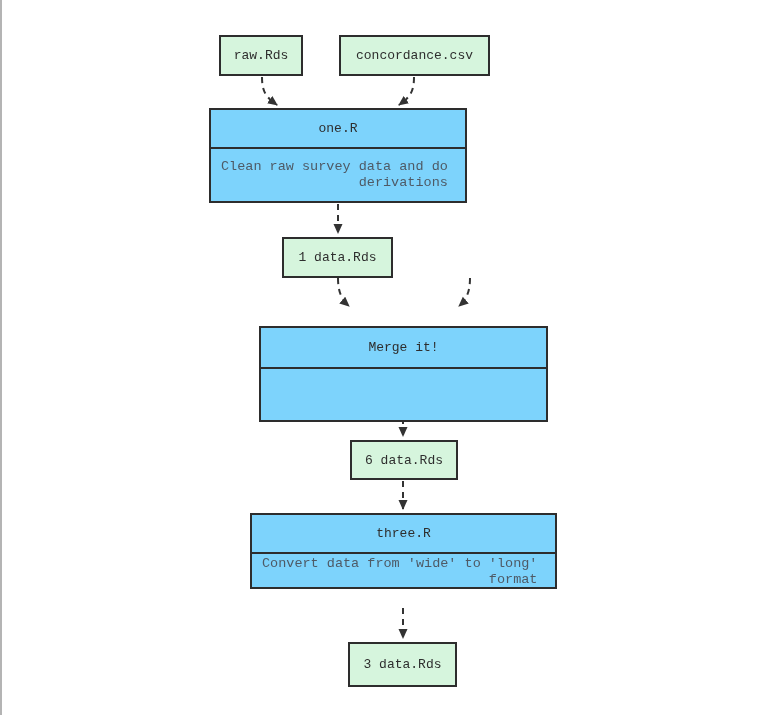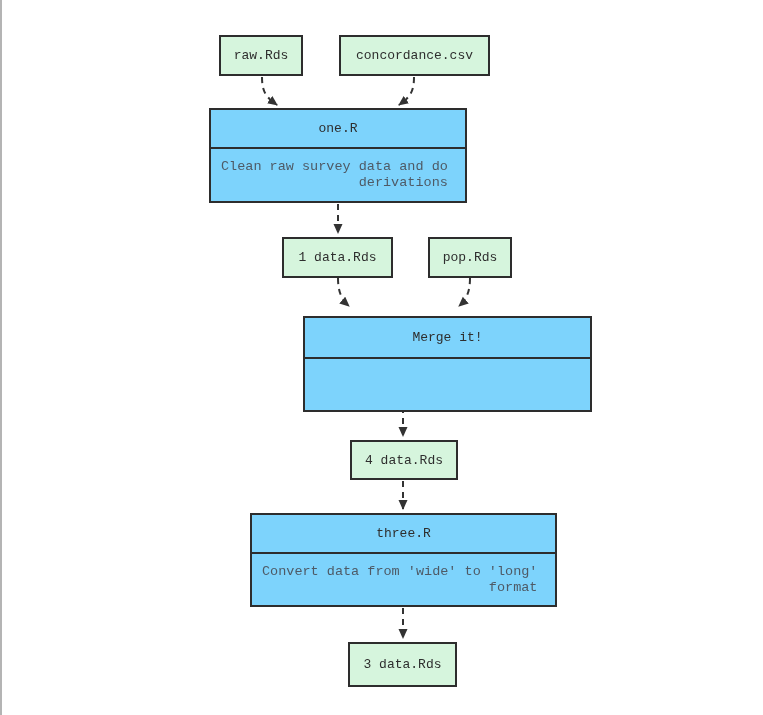--- a/index.html
+++ b/index.html
@@ -74,23 +74,23 @@
     line-height: 16px;
     color: #4e5a66;
     white-space: pre-line;
   }
   
   #node-raw         { left: 219px; top: 35px;  width: 84px;  height: 41px; }
   #node-concordance { left: 339px; top: 35px;  width: 151px; height: 41px; text-align: right; }
   #node-one         { left: 209px; top: 108px; width: 258px; height: 95px; }
   #node-data1       { left: 282px; top: 237px; width: 111px; height: 41px; align-items: center; }
   #node-pop         { left: 428px; top: 237px; width: 84px;  height: 41px; }
-  #node-merge       { left: 259px; top: 316px; width: 289px; height: 96px; margin-left: 44px; }
+  #node-merge       { left: 259px; top: 326px; width: 289px; height: 96px; }
   #node-data2       { left: 350px; top: 440px; width: 108px; height: 40px; }
-  #node-three       { left: 250px; top: 513px; width: 307px; height: 94px; }
+  #node-three       { left: 250px; top: 513px; width: 307px; height: 76px; }
   #node-data3       { left: 348px; top: 642px; width: 109px; height: 45px; }
   #node-merge .title { height: 41px; }
 </style>
 </head>
 <body>
 
 <div class="canvas">
 
   <div class="left-edge"></div>
 
@@ -121,30 +121,27 @@
   <div id="node-one" class="node script">
     <div class="title">one.R</div>
     <div class="desc">Clean raw survey data and do
 derivations</div>
   </div>
 
   <div id="node-data1" class="node file">
     <span class="label">1 data.Rds</span>
   </div>
 
-  <div id="node-pop" class="node file">
-    <span class="label">pop.Rds</span>
-  </div>
 
   <div id="node-merge" class="node script">
     <div class="title">Merge it!</div>
   </div>
 
   <div id="node-data2" class="node file">
-    <span class="label">4 data.Rds</span>
+    <span class="label">6 data.Rds</span>
   </div>
 
   <div id="node-three" class="node script">
     <div class="title">three.R</div>
     <div class="desc">Convert data from 'wide' to 'long'
 format</div>
   </div>
 
   <div id="node-data3" class="node file">
     <span class="label">3 data.Rds</span>

